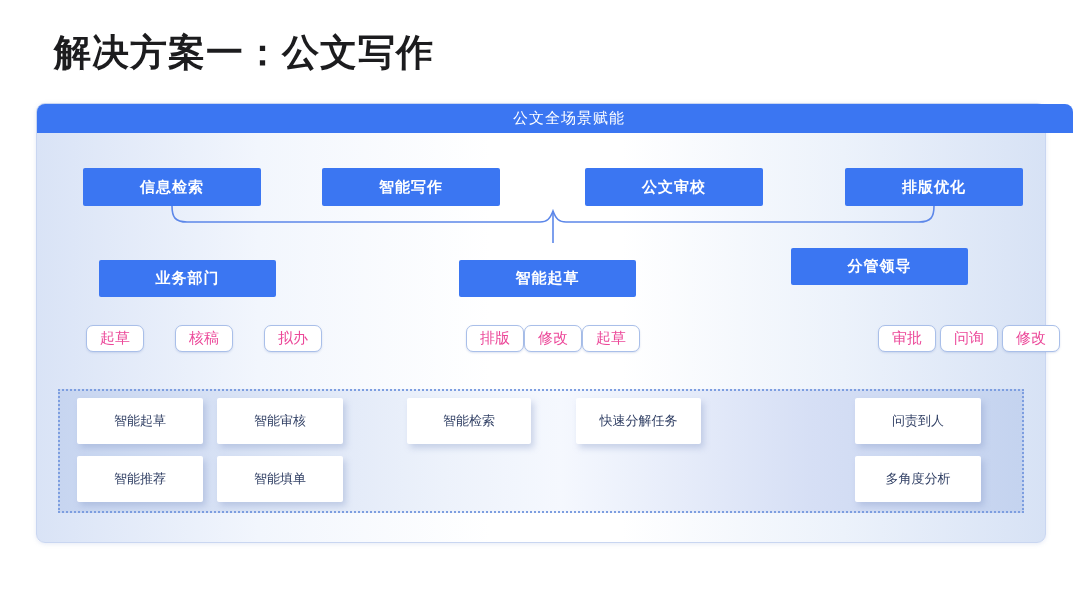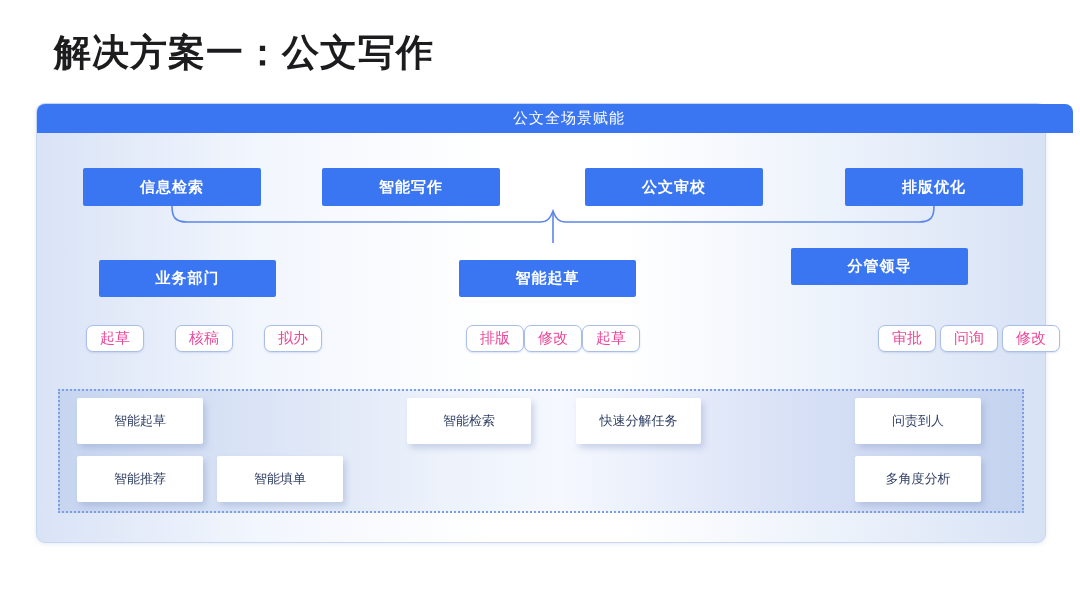--- a/index.html
+++ b/index.html
@@ -93,20 +93,21 @@
     <span class="chip">起草</span>
   </div>
   <div class="chips chips-2">
     <span class="chip">审批</span>
     <span class="chip">问询</span>
     <span class="chip">修改</span>
   </div>
 
   <div class="features">
     <div class="card r1 f-a">智能起草</div>
+    <div class="card r1 f-b">智能审核</div>
     <div class="card r1 f-c">智能检索</div>
     <div class="card r1 f-e">问责到人</div>
     <div class="card r1 f-d">快速分解任务</div>
     <div class="card r2 f-f">智能推荐</div>
     <div class="card r2 f-g">智能填单</div>
     <div class="card r2 f-i">多角度分析</div>
   </div>
 
 </div>
 

